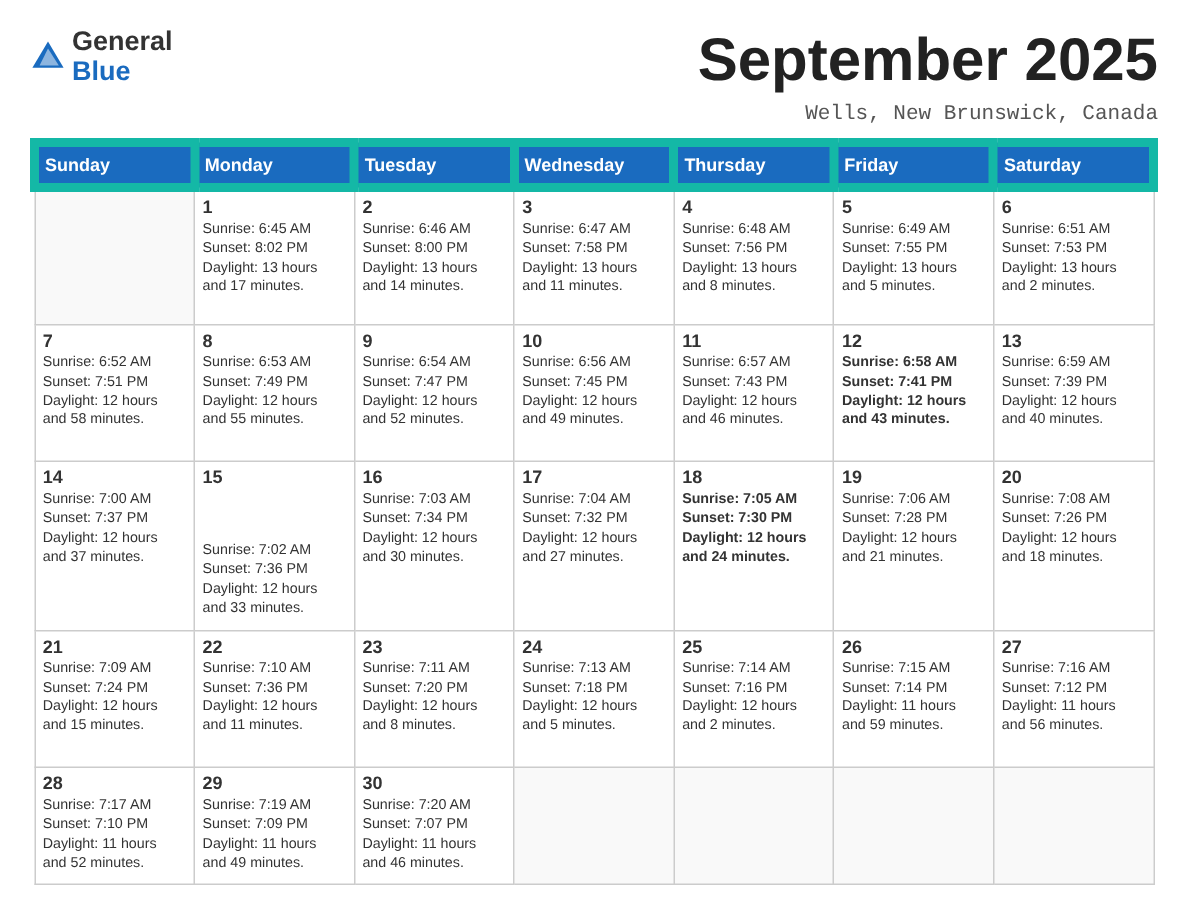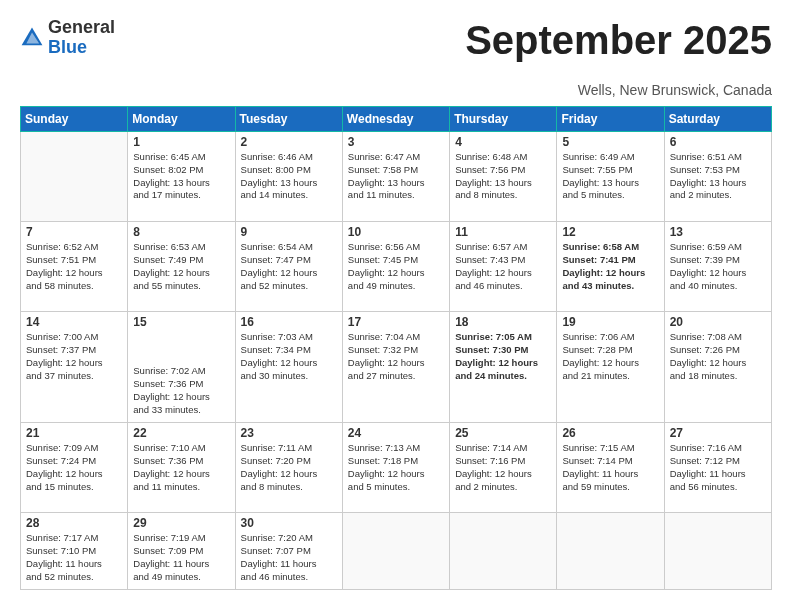--- a/index.html
+++ b/index.html
@@ -43,36 +43,37 @@
       text-align: right;
     }
     .month-title {
       font-size: 40px;
       font-weight: bold;
       color: #222;
     }
     .location {
       font-size: 14px;
       color: #555;
-      margin-top: 19px;
+      margin-top: 5px;
+      font-family: Liberation Mono, monospace;
     }
     .calendar {
       flex: 1;
       border-collapse: collapse;
       width: 100%;
       table-layout: fixed;
     }
     .calendar th {
       background: #1a6bbf;
       color: #fff;
       font-size: 12px;
       font-weight: bold;
       padding: 5px 4px;
       text-align: left;
-      border: 1px solid #14b8a6;
+      border: 6px solid #14b8a6;
     }
     .calendar td {
       border: 1px solid #ccc;
       vertical-align: top;
       padding: 3px 5px;
       font-size: 10px;
       color: #333;
       height: 88px;
     }
     .day-num {

